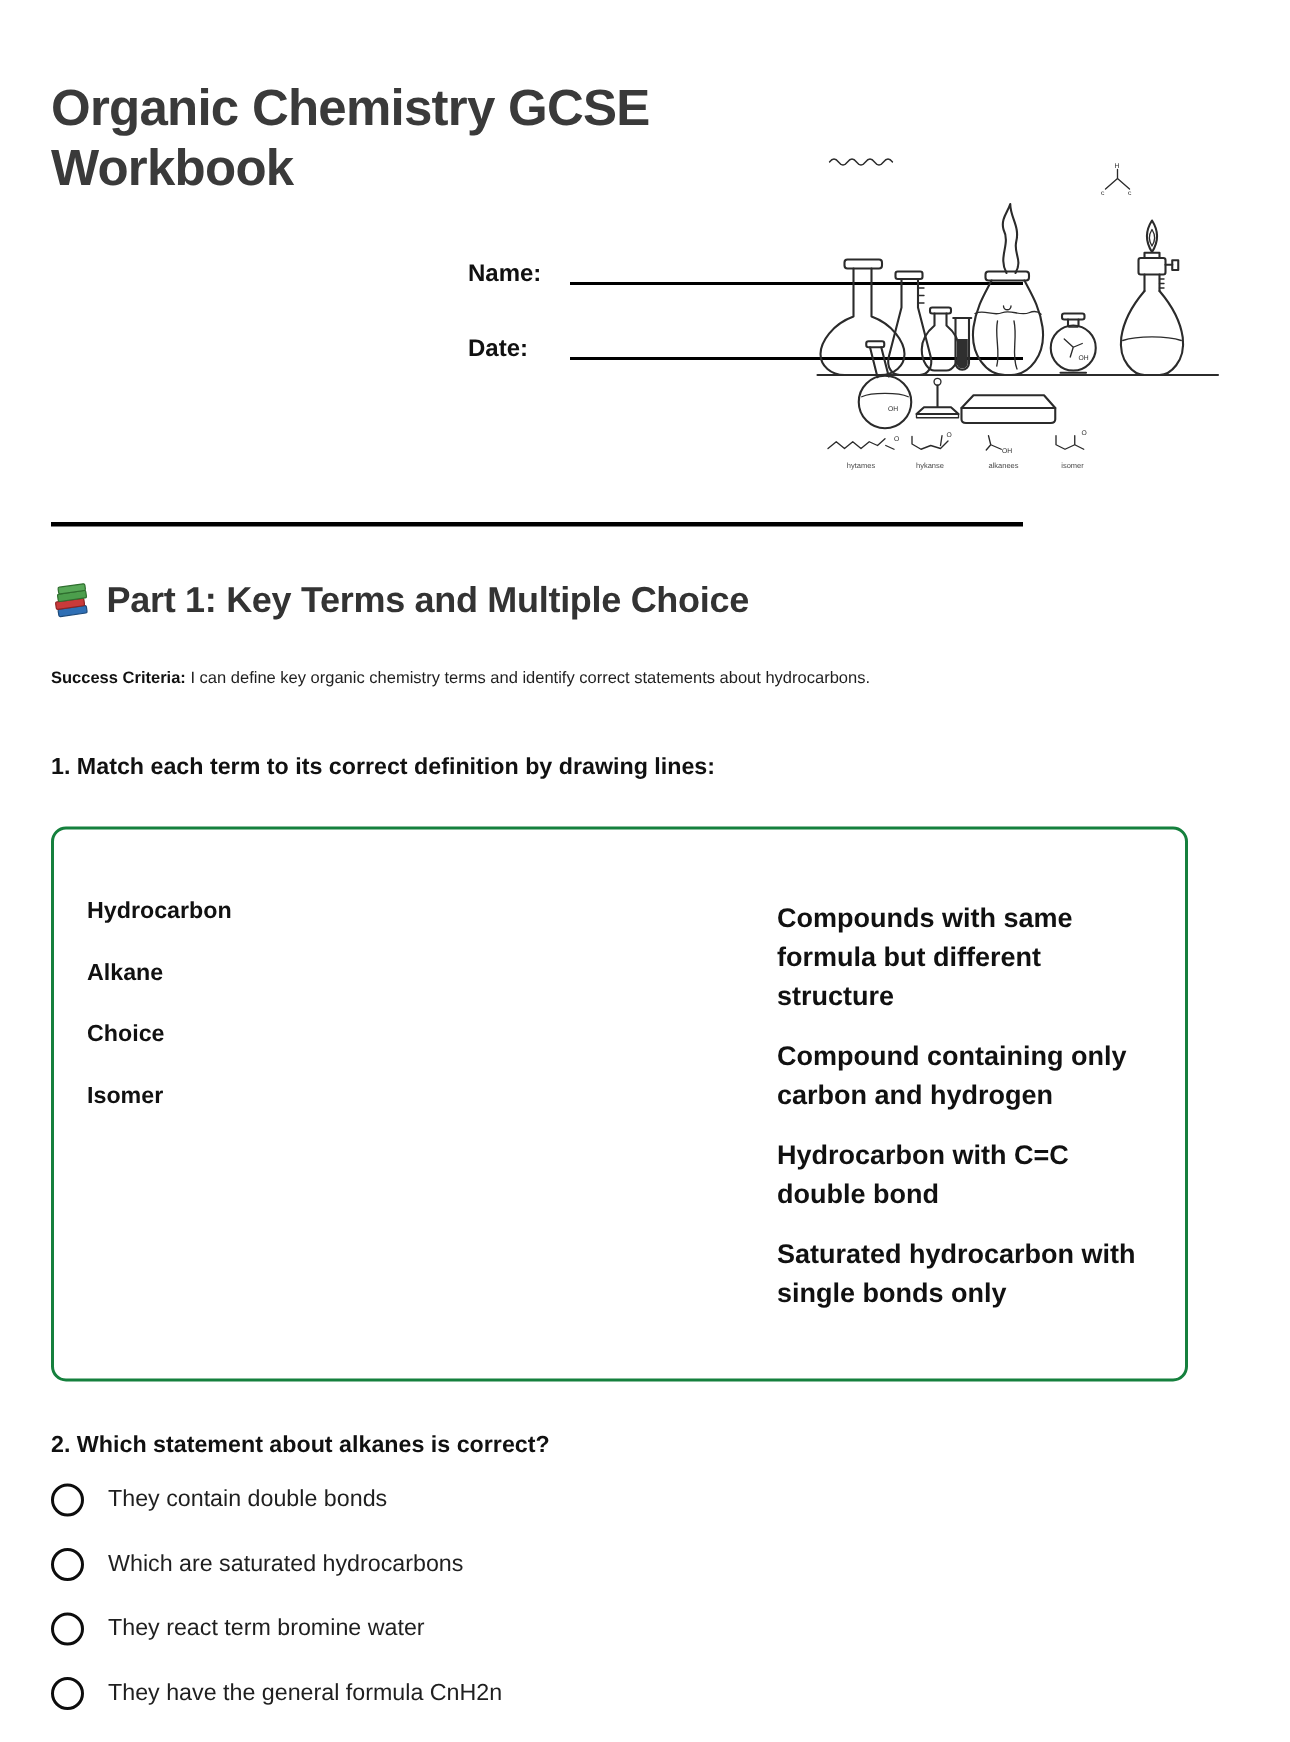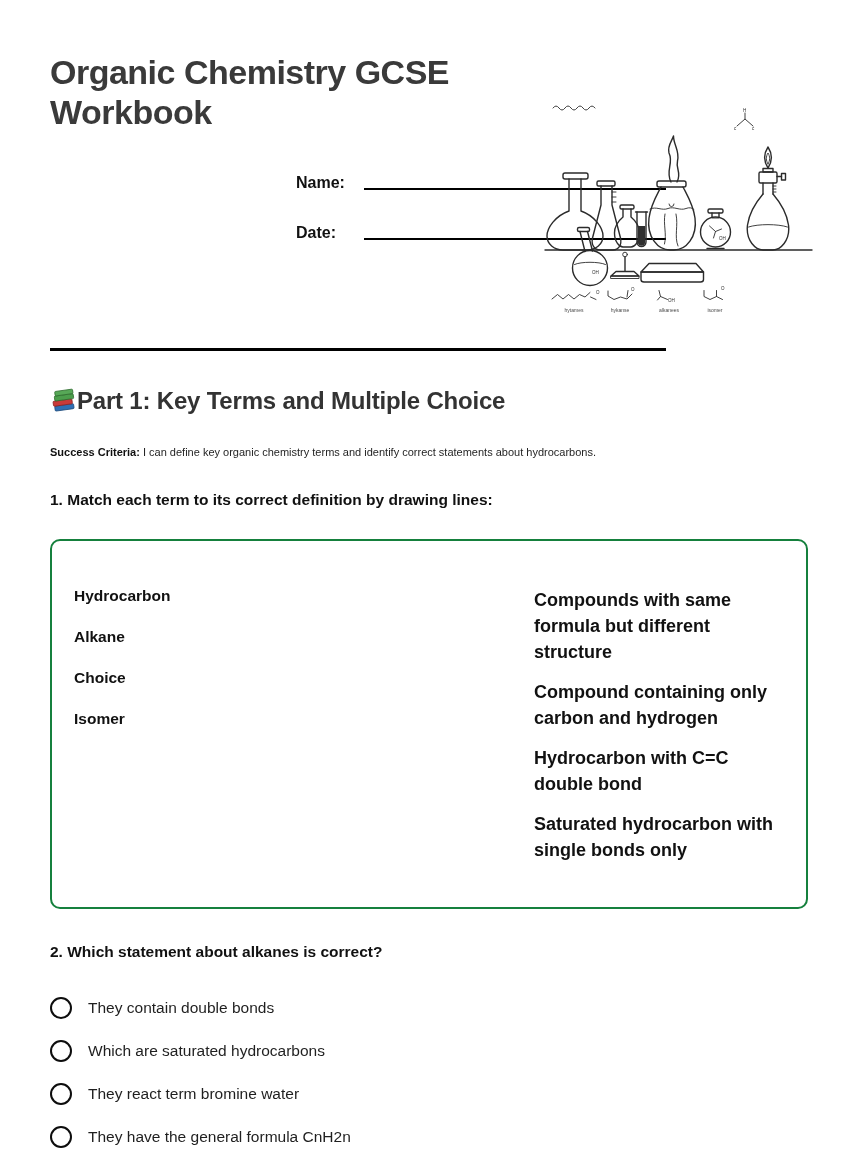--- a/index.html
+++ b/index.html
@@ -1,21 +1,21 @@
 <!DOCTYPE html>
 <html><head>
 <meta charset="utf-8">
 <style>
   * { box-sizing: border-box; }
   html,body { margin:0; padding:0; }
   body {
     width:860px; height:1161px; background:#ffffff; overflow:hidden;
     font-family:"Liberation Sans","DejaVu Sans",sans-serif; color:#1f1f1f;
   }
-  .page { position:relative; width:716px; height:1161px; padding:0 50px; }
+  .page { position:relative; width:716px; height:1161px; padding:0 34px; }
 
   
   .title {
     margin:0; padding-top:52px; width:510px;
     font-size:34px; line-height:40px; font-weight:800;
     letter-spacing:-0.5px; color:#3a3a3a;
   }
   .fields { margin-top:32px; }
   .field-row { display:flex; align-items:flex-end; margin-top:22px; height:28px;justify-content:flex-end; }
   .field-label { font-weight:700; font-size:16px; color:#111; width:68px; }
@@ -27,40 +27,40 @@
   .ink { stroke:#2b2b2b; stroke-width:1.4; fill:none; stroke-linecap:round; stroke-linejoin:round; }
   .ink-thin { stroke:#2b2b2b; stroke-width:0.9; fill:none; stroke-linecap:round; stroke-linejoin:round; }
   .ink-fill-white { stroke:#2b2b2b; stroke-width:1.4; fill:#ffffff; stroke-linejoin:round; }
   .ink-dark { fill:#2f2f2f; stroke:none; }
   .tiny-caption { font-size:5px; fill:#4a4a4a; text-anchor:middle; font-family:"Liberation Sans",sans-serif; }
   .tiny-atom { font-size:4.5px; fill:#2b2b2b; font-family:"Liberation Sans",sans-serif; }
 
   .divider { height:3px; background:#000; margin-top:106px; }
 
   
-  .section-heading { display:flex; align-items:center; margin-top:36px; }
+  .section-heading { display:flex; align-items:center; gap:10px; margin-top:36px; }
   .section-heading h2 { margin:0; font-size:24px; font-weight:700; color:#333; letter-spacing:-0.2px; }
   .books-icon { width:27px; height:26px; flex:0 0 auto; }
 
   .success { margin-top:24px; font-size:11px; line-height:26px; width:700px; }
   .success b { color:#111; }
 
-  .q-prompt { margin-top:26px; font-size:15.5px; font-weight:700; color:#111; }
+  .q-prompt { margin-top:38px; font-size:15.5px; font-weight:700; color:#111; }
 
   .match-box {
     margin-top:30px; border:2px solid #15803d; border-radius:10px;
     padding:46px 22px 30px 22px; display:flex; width:758px;
   }
   .terms-col { flex:1; }
   .term { font-size:15.5px; font-weight:700; color:#111; margin-bottom:23px; line-height:18px; }
   .defs-col { width:250px; padding-right:4px; }
   .definition { font-size:18px; font-weight:700; color:#111; line-height:26px; margin:0 0 14px 0; }
 
   .q2 { margin-top:34px; }
-  .options { margin-top:36px; }
+  .options { margin-top:16px; }
   .option { display:flex; align-items:center; margin-bottom:21px; height:22px; }
   .radio {
     width:22px; height:22px; border:2.5px solid #0d0d0d; border-radius:50%;
     background:#fff; flex:0 0 auto; cursor:pointer;
   }
   .option-label { margin-left:16px; font-size:15.5px; color:#1f1f1f; }
 </style>
 </head>
 <body>
 

